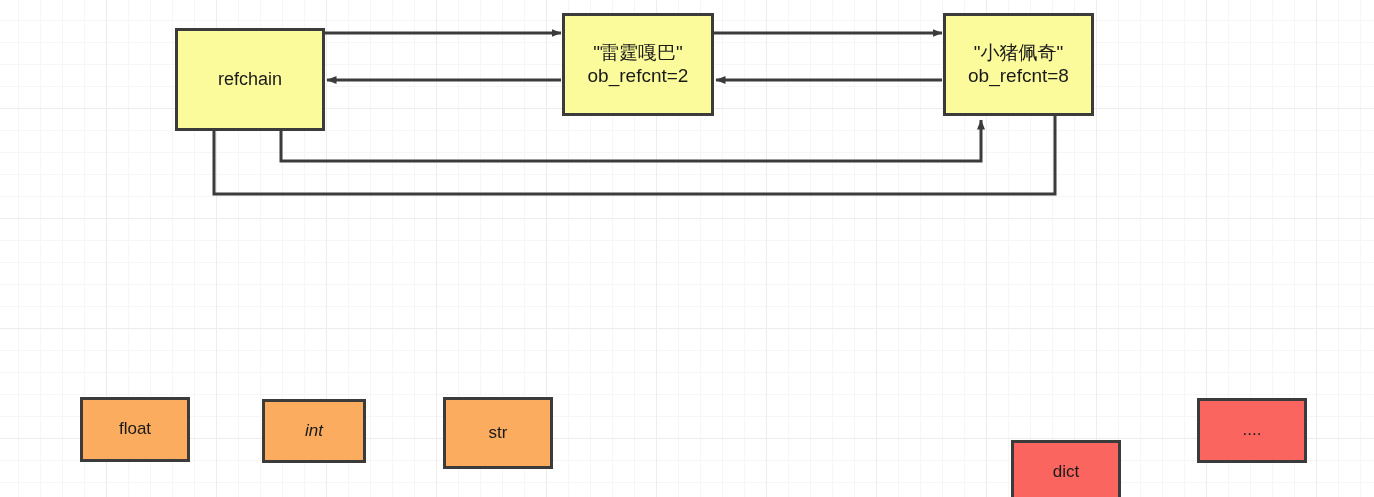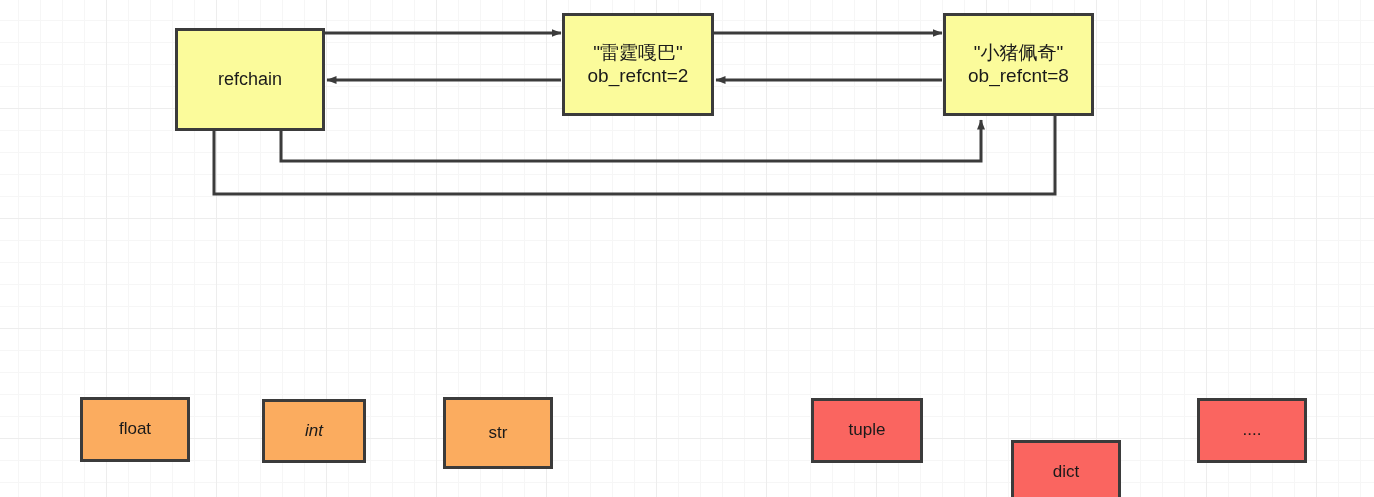--- a/index.html
+++ b/index.html
@@ -134,23 +134,20 @@
 
   <div class="node orange" id="node-int">
     <span class="node-line">int</span>
   </div>
 
   <div class="node orange" id="node-str">
     <span class="node-line">str</span>
   </div>
 
 
-  <div class="node red" id="node-tuple">
-    <span class="node-line">tuple</span>
-  </div>
 
   <div class="node red" id="node-dict">
     <span class="node-line">dict</span>
   </div>
 
   <div class="node red" id="node-dots">
     <span class="node-line">....</span>
   </div>
 
 </div>

